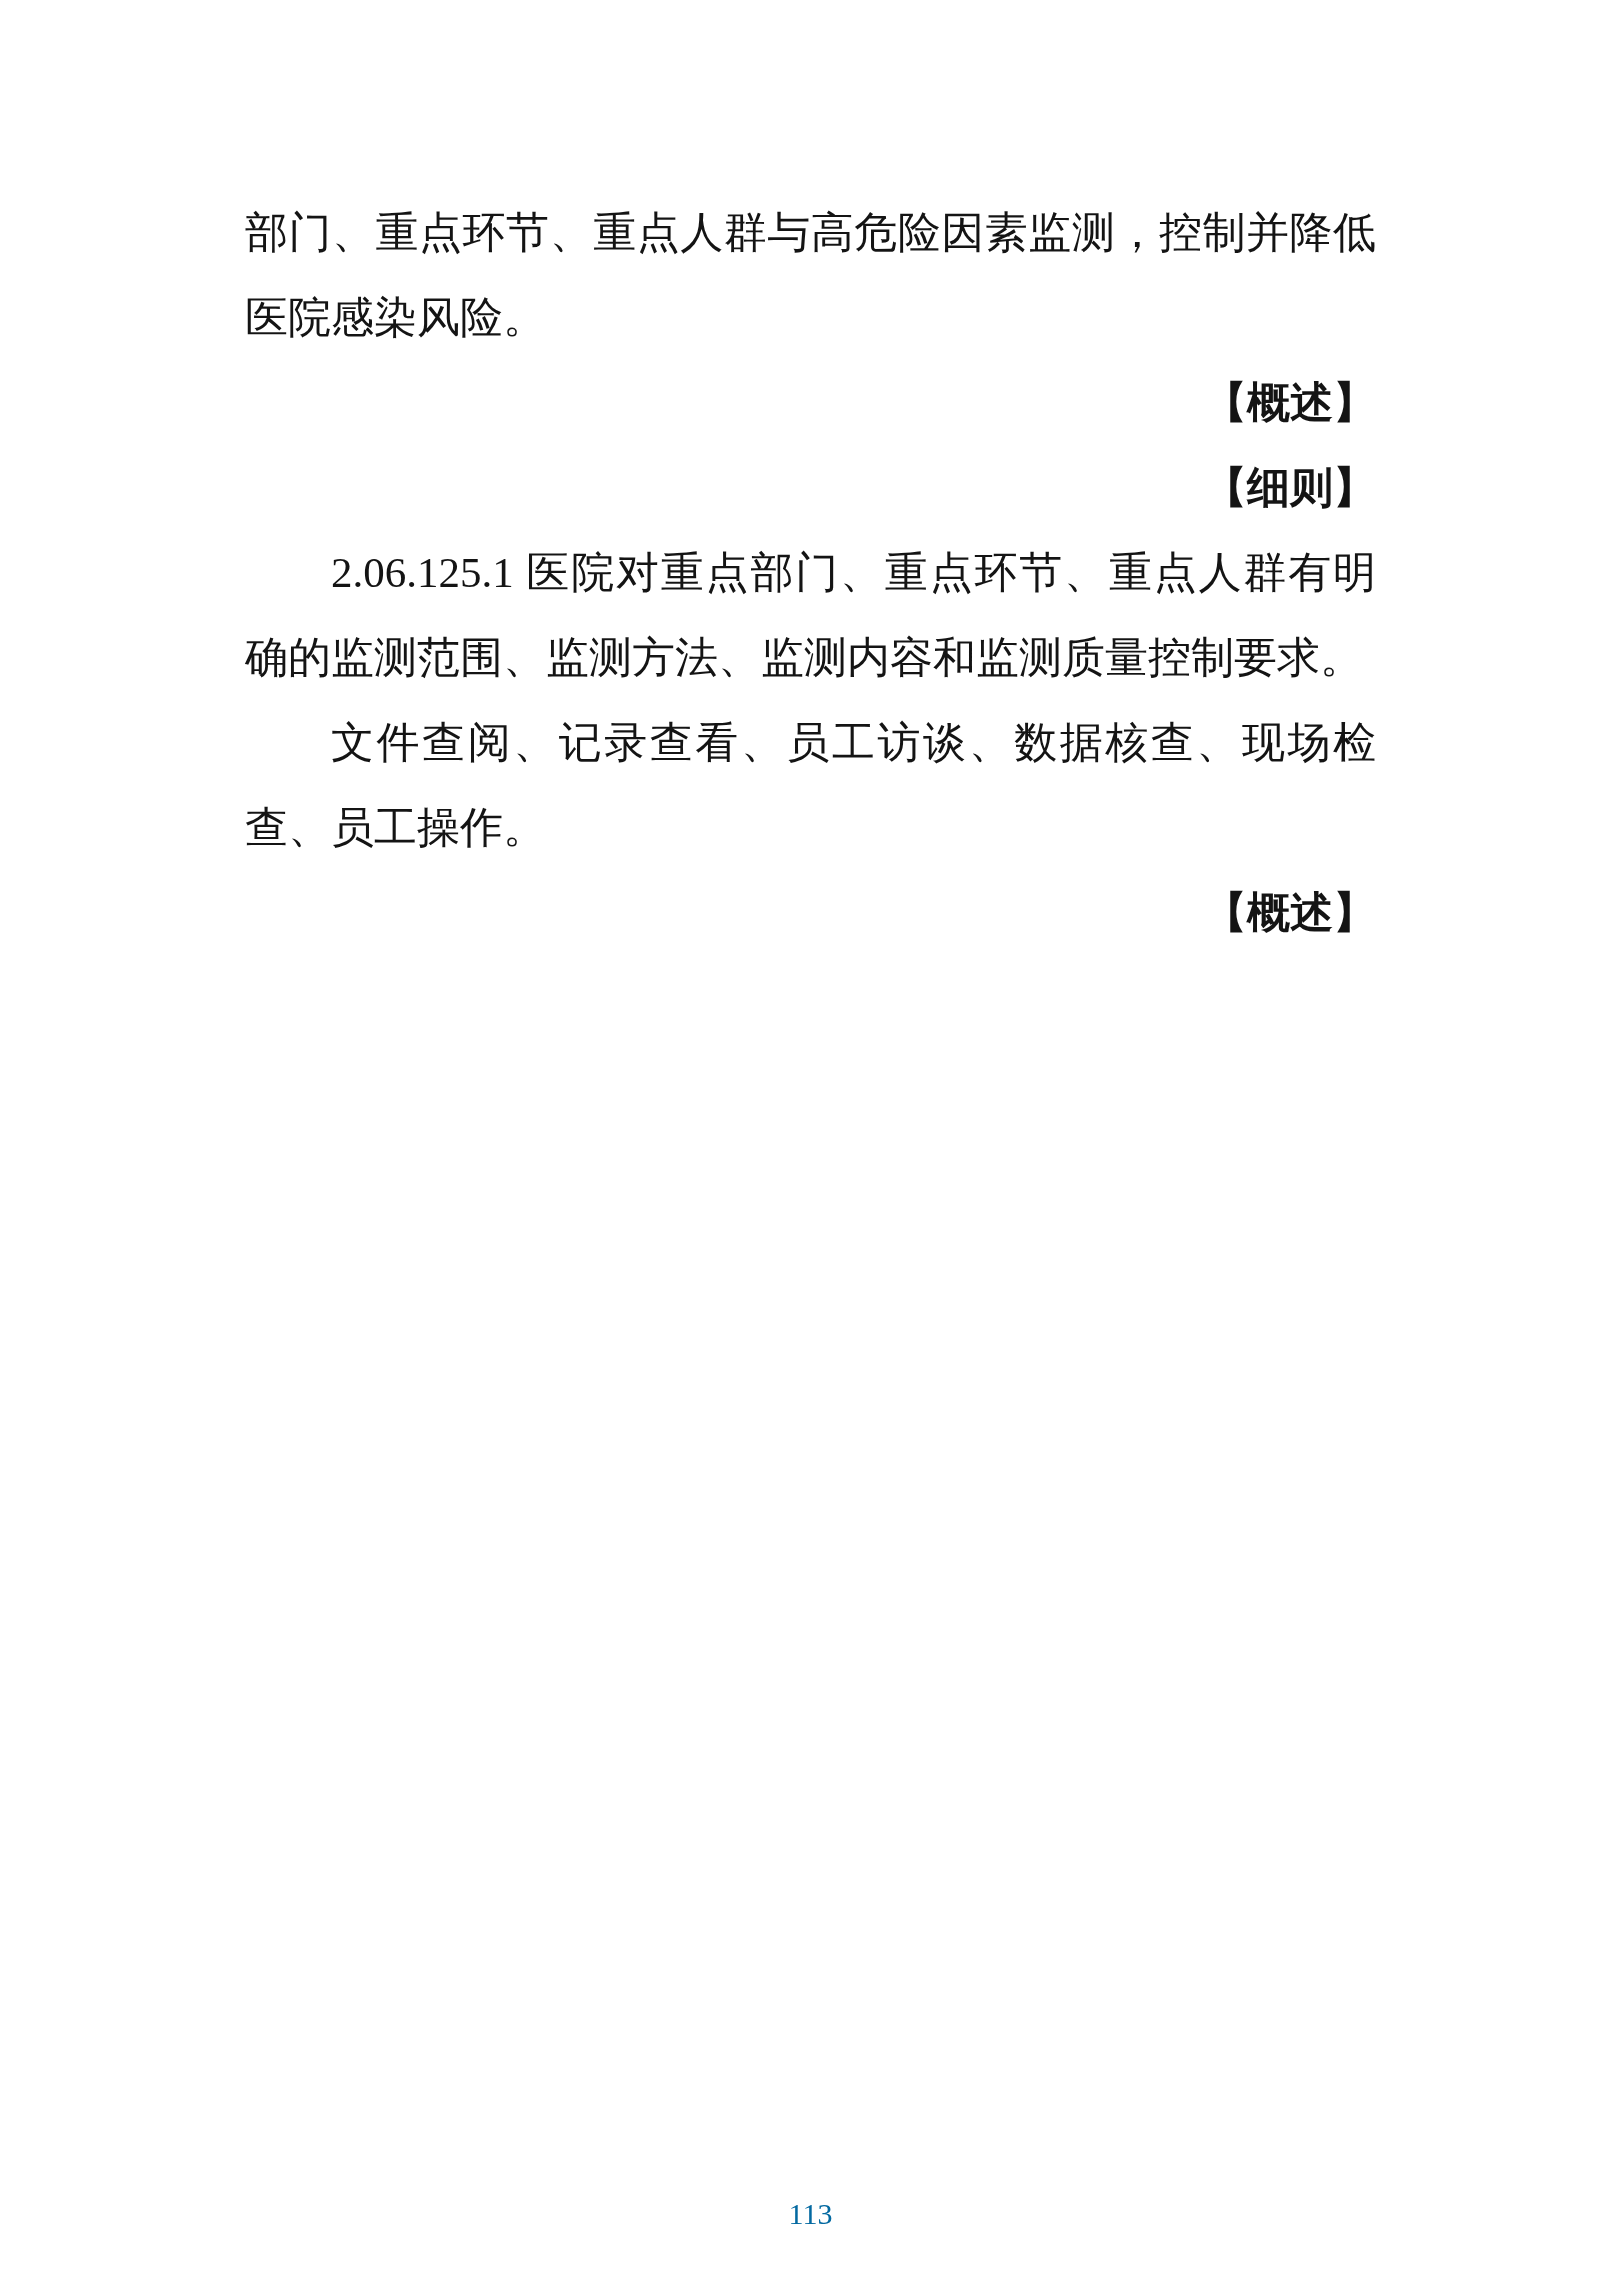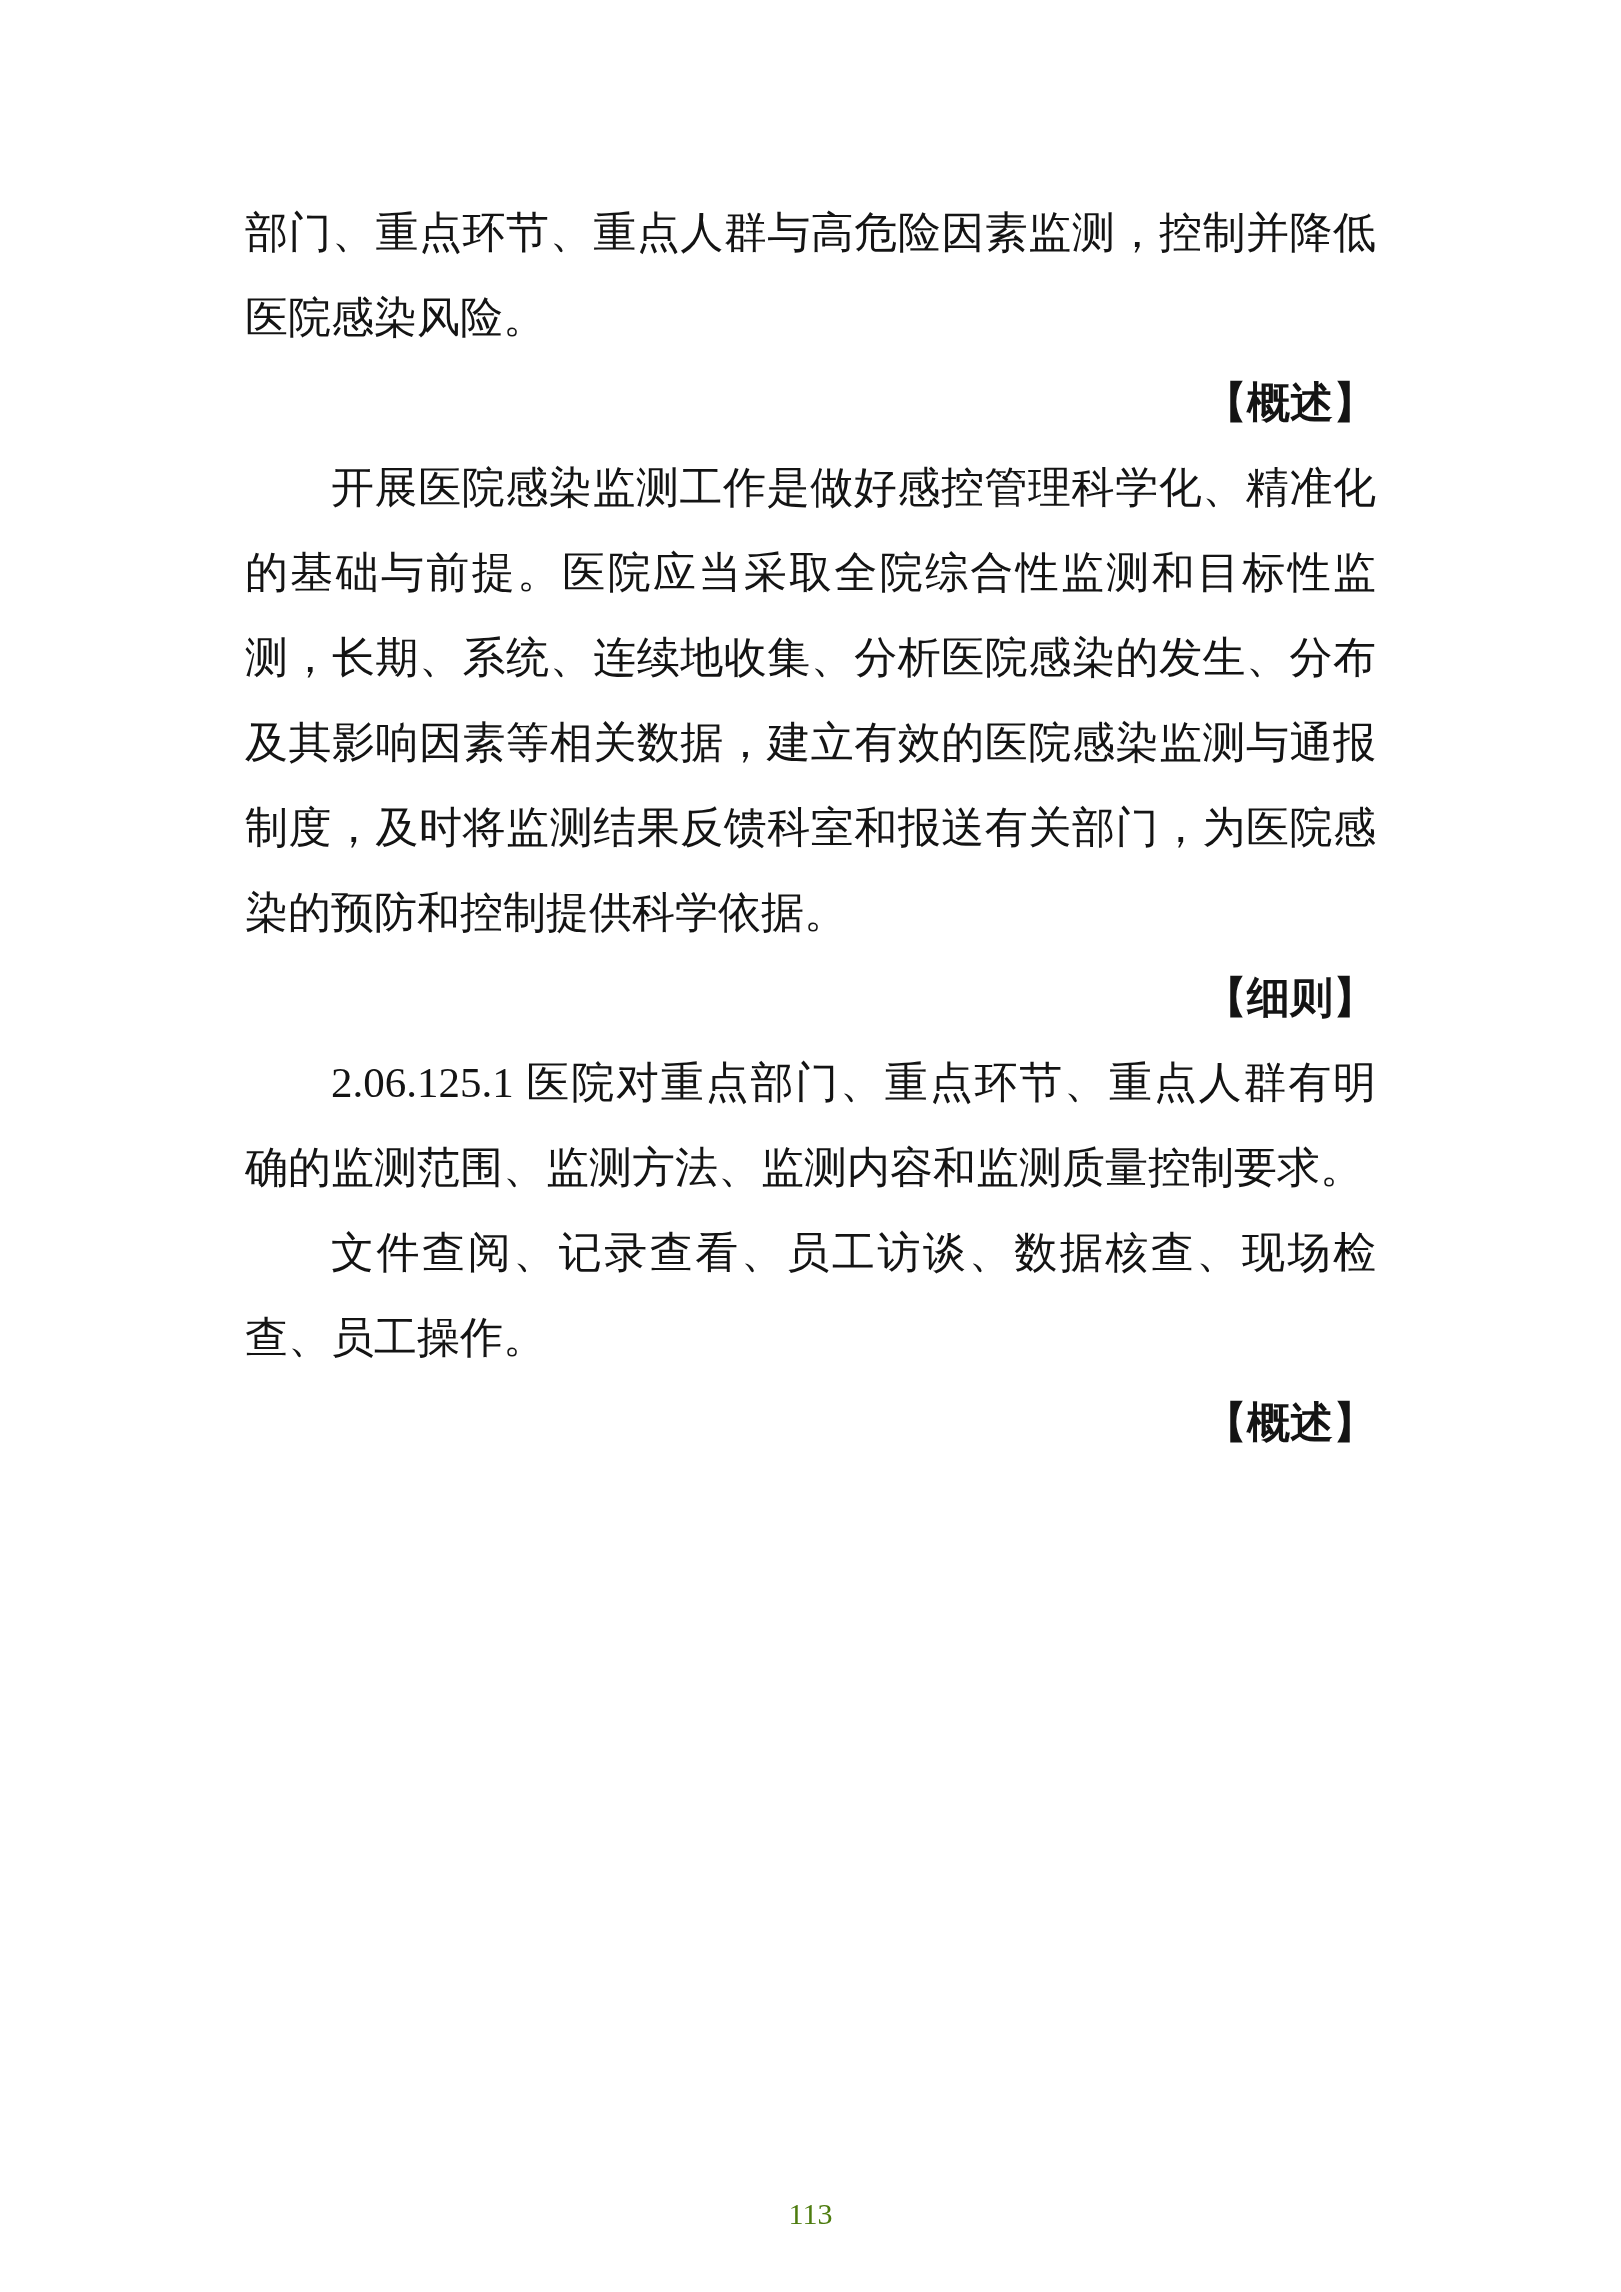--- a/index.html
+++ b/index.html
@@ -40,32 +40,31 @@
     text-align: right;
   }
   .page-footer {
     position: absolute;
     left: 0;
     top: 2186px;
     width: 100%;
     text-align: center;
     font-size: 30px;
     line-height: 39px;
-    color: #4d7c0f;
+    color: #0369a1;
     font-family: "Liberation Serif", "DejaVu Serif", serif;
   }
 </style>
 </head>
 <body>
 
 <div class="page">
   <div class="content">
     <p class="continued">部门、重点环节、重点人群与高危险因素监测，控制并降低医院感染风险。</p>
     <p class="heading">【概述】</p>
-    <p>开展医院感染监测工作是做好感控管理科学化、精准化的基础与前提。医院应当采取全院综合性监测和目标性监测，长期、系统、连续地收集、分析医院感染的发生、分布及其影响因素等相关数据，建立有效的医院感染监测与通报制度，及时将监测结果反馈科室和报送有关部门，为医院感染的预防和控制提供科学依据。</p>
     <p class="heading">【细则】</p>
     <p>2.06.125.1 医院对重点部门、重点环节、重点人群有明确的监测范围、监测方法、监测内容和监测质量控制要求。</p>
     <p>文件查阅、记录查看、员工访谈、数据核查、现场检查、员工操作。</p>
     <p class="heading">【概述】</p>
   </div>
   <div class="page-footer">113</div>
 </div>
 
 
 </body></html>

